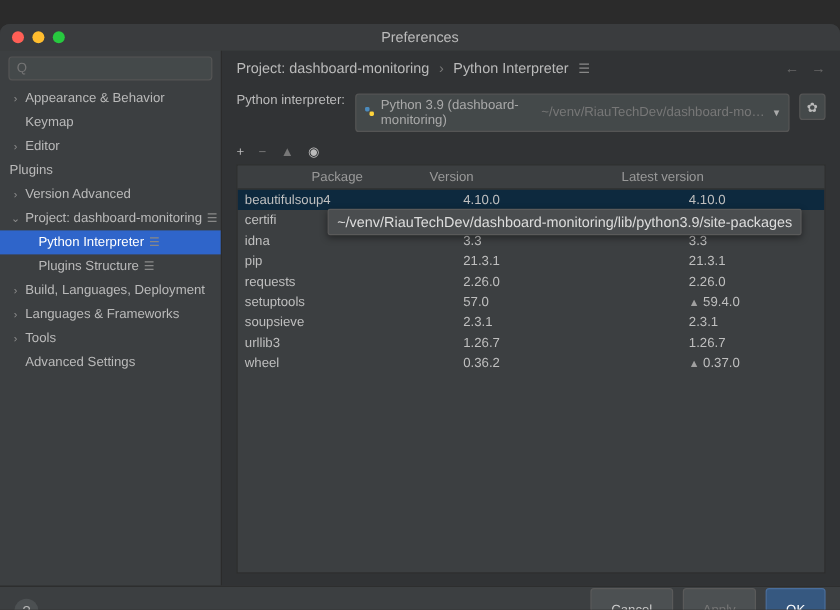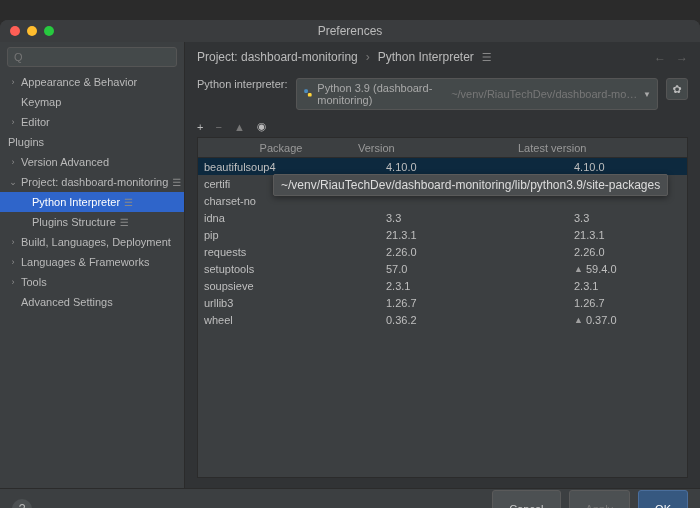--- a/index.html
+++ b/index.html
@@ -186,27 +186,20 @@
               </div>
             </div>
             <div class="pkg-row">
               <div class="c1">certifi</div>
               <div class="c2"></div>
               <div class="c3">
                 <span></span>
               </div>
             </div>
             <div class="pkg-row">
-              <div class="c1">charset-no</div>
-              <div class="c2"></div>
-              <div class="c3">
-                <span></span>
-              </div>
-            </div>
-            <div class="pkg-row">
               <div class="c1">idna</div>
               <div class="c2">3.3</div>
               <div class="c3">
                 <span>3.3</span>
               </div>
             </div>
             <div class="pkg-row">
               <div class="c1">pip</div>
               <div class="c2">21.3.1</div>
               <div class="c3">

